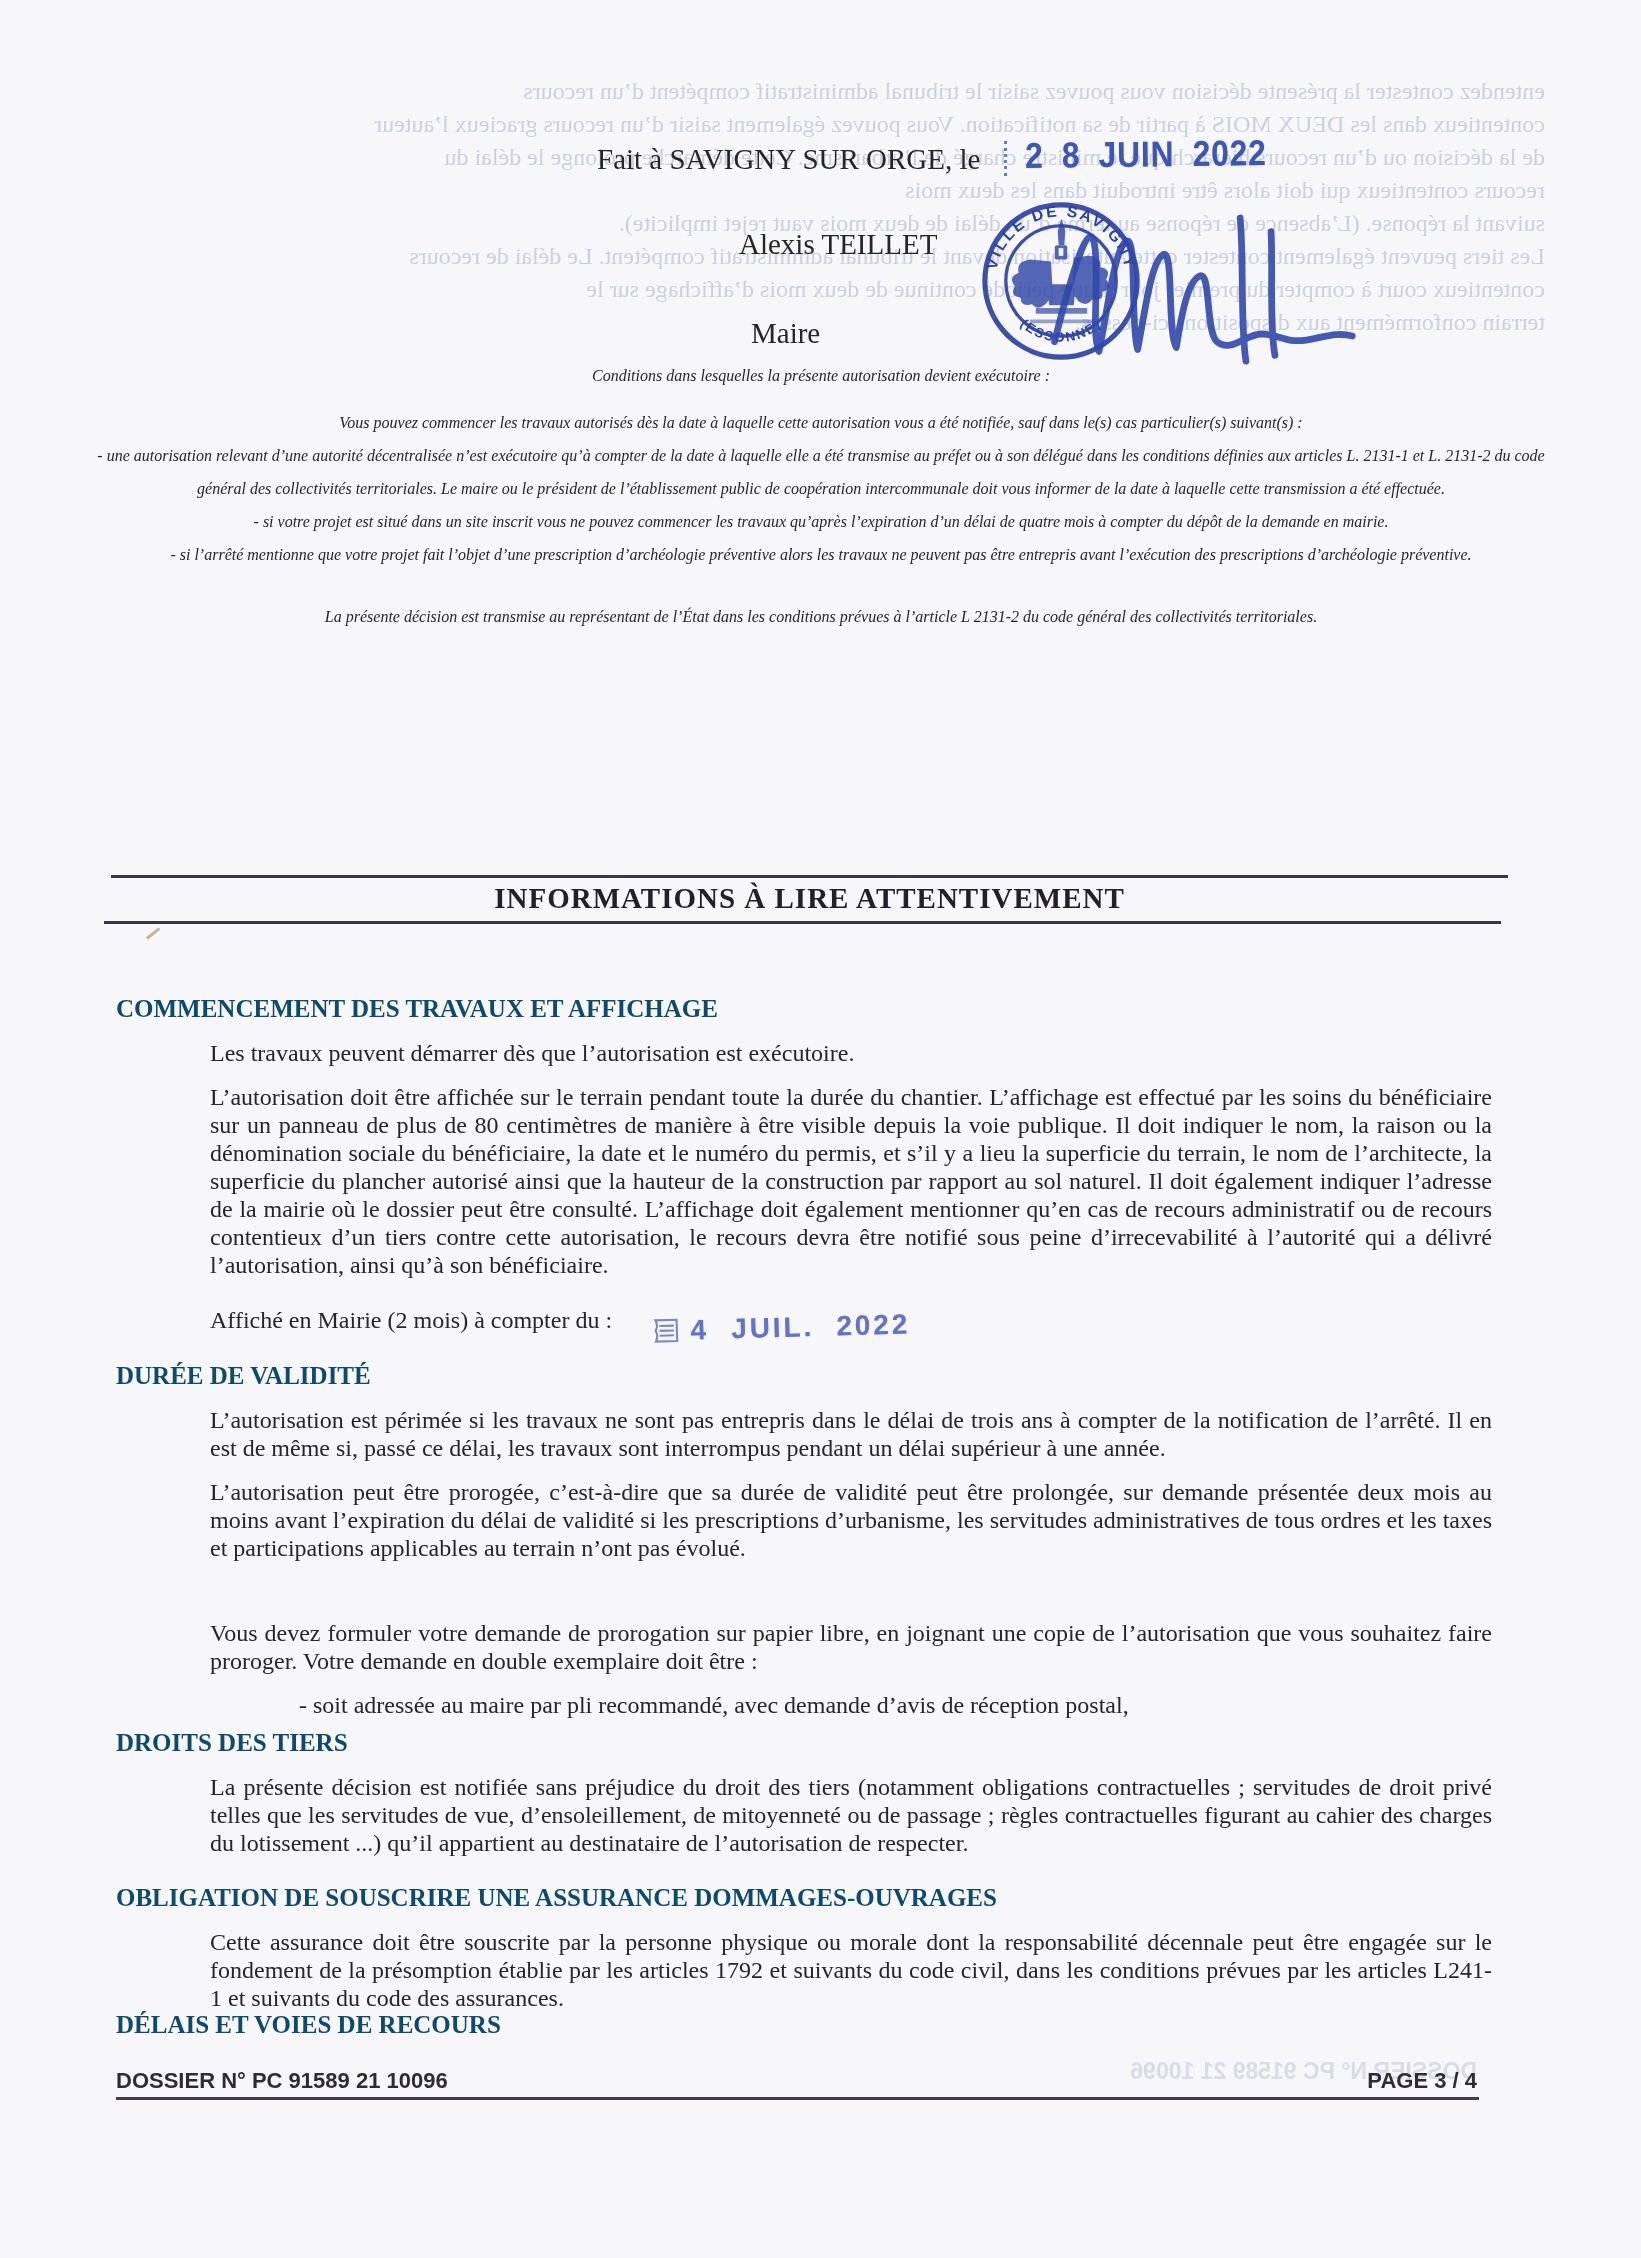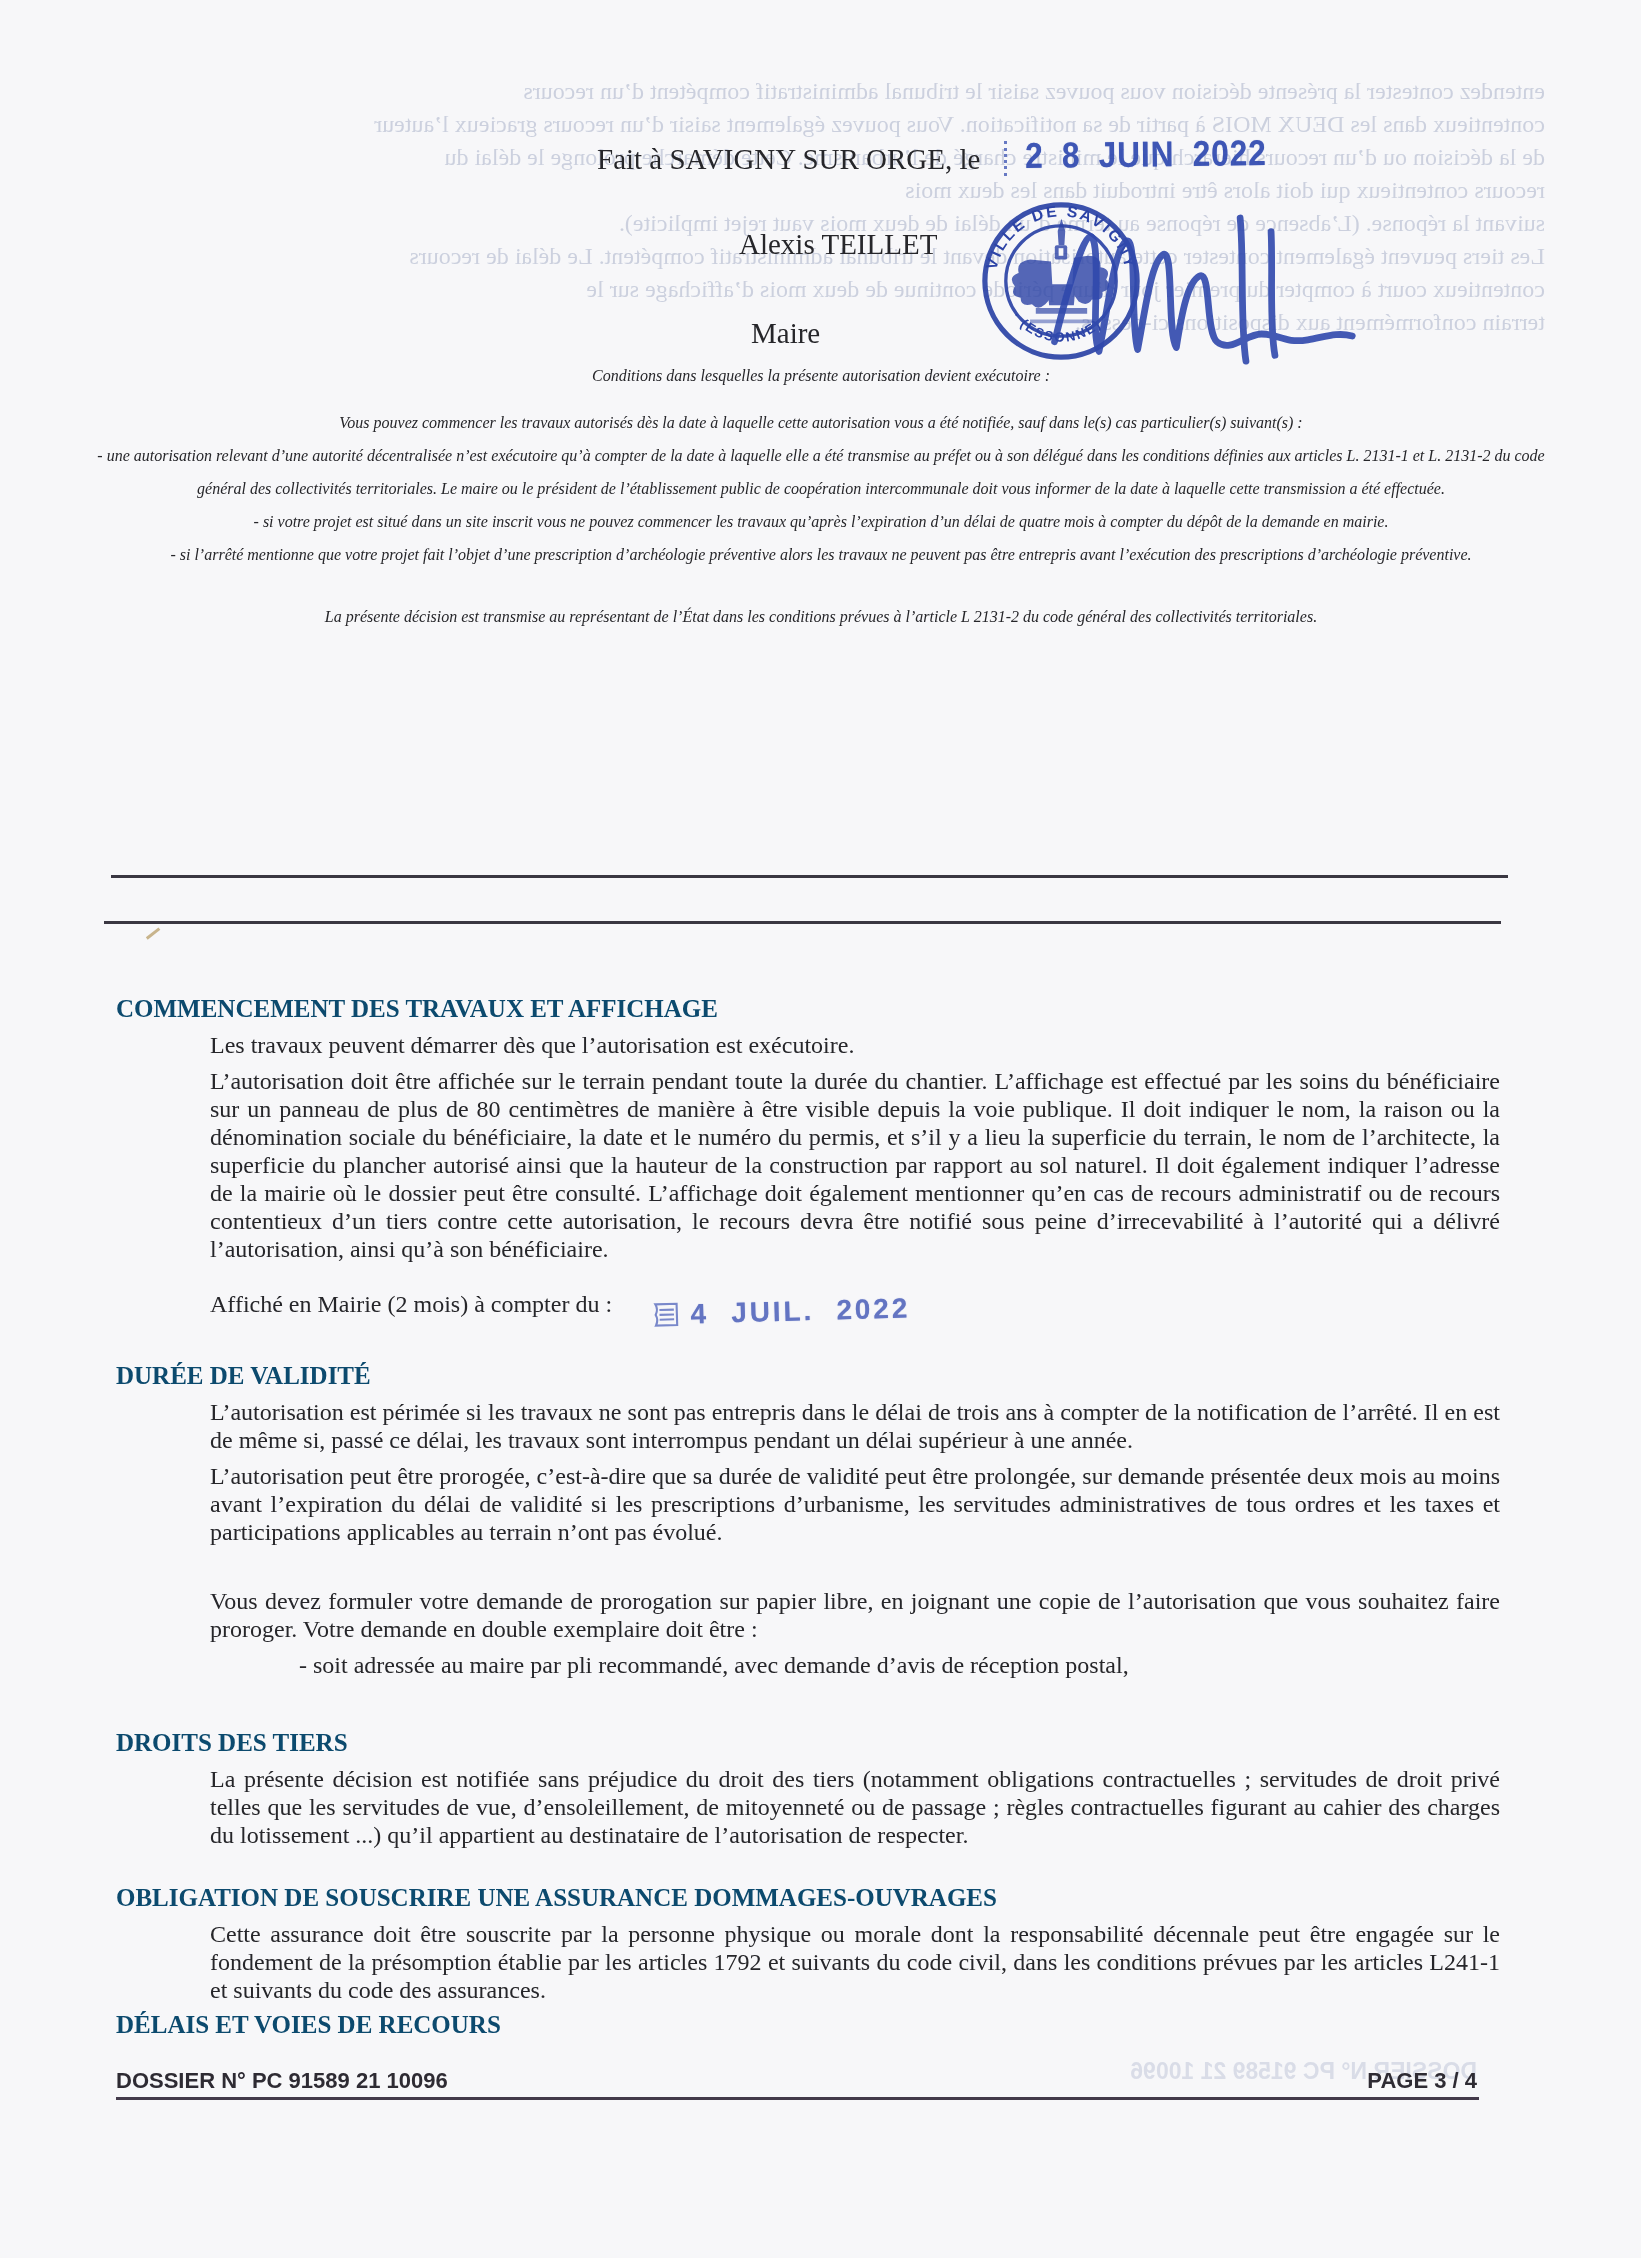--- a/index.html
+++ b/index.html
@@ -44,21 +44,21 @@
   .cond-title { margin-bottom:13.5px !important; }
   .cond-transmission { margin-top:29px !important; }
 
   
   .rule { height:2.9px; background:#3a3742; }
   .banner-title { font-size:29px; font-weight:bold; letter-spacing:1px; color:#23202a; }
 
   
   .section { width:1392px; }
   .sec-title { font-size:25px; font-weight:bold; color:#0c4a6e; line-height:29px; margin:0 0 6.8px 0; }
-  .body-text { font-size:24px; line-height:28px; margin:8px; }
+  .body-text { font-size:24px; line-height:28px; margin:16px; }
   .indent { margin-left:94px; }
   .indent2 { margin-left:183px; }
   .gap { height:25px; }
 
   
   .aff-row { margin-top:24px; font-size:24px; }
   .aff-stamp {
     display:inline-block; margin-left:33px;
     transform:rotate(-1.6deg) translateY(12.6px); transform-origin:left top;
     font-family:"Liberation Sans", sans-serif; font-weight:bold;
@@ -134,20 +134,21 @@
   <div class="abs conditions center" style="left:75px; top:359px; width:1492px;">
     <p class="cond-title">Conditions dans lesquelles la présente autorisation devient exécutoire :</p>
     <p>Vous pouvez commencer les travaux autorisés dès la date à laquelle cette autorisation vous a été notifiée, sauf dans le(s) cas particulier(s) suivant(s) :</p>
     <p>- une autorisation relevant d’une autorité décentralisée n’est exécutoire qu’à compter de la date à laquelle elle a été transmise au préfet ou à son délégué dans les conditions définies aux articles L. 2131-1 et L. 2131-2 du code général des collectivités territoriales. Le maire ou le président de l’établissement public de coopération intercommunale doit vous informer de la date à laquelle cette transmission a été effectuée.</p>
     <p>- si votre projet est situé dans un site inscrit vous ne pouvez commencer les travaux qu’après l’expiration d’un délai de quatre mois à compter du dépôt de la demande en mairie.</p>
     <p>- si l’arrêté mentionne que votre projet fait l’objet d’une prescription d’archéologie préventive alors les travaux ne peuvent pas être entrepris avant l’exécution des prescriptions d’archéologie préventive.</p>
     <p class="cond-transmission">La présente décision est transmise au représentant de l’État dans les conditions prévues à l’article L 2131-2 du code général des collectivités territoriales.</p>
   </div>
 
   <div class="abs rule" style="left:111px; top:875px; width:1397px;"></div>
+  <div class="abs banner-title center" style="left:111px; top:882px; width:1397px;">INFORMATIONS À LIRE ATTENTIVEMENT</div>
   <div class="abs rule" style="left:104px; top:921px; width:1397px;"></div>
   <div class="abs pen-mark" style="left:145px; top:932px;"></div>
 
   <div class="abs section" style="left:116px; top:994px;">
     <h3 class="sec-title">COMMENCEMENT DES TRAVAUX ET AFFICHAGE</h3>
     <p class="body-text indent">Les travaux peuvent démarrer dès que l’autorisation est exécutoire.</p>
     <p class="body-text indent just">L’autorisation doit être affichée sur le terrain pendant toute la durée du chantier. L’affichage est effectué par les soins du bénéficiaire sur un panneau de plus de 80 centimètres de manière à être visible depuis la voie publique. Il doit indiquer le nom, la raison ou la dénomination sociale du bénéficiaire, la date et le numéro du permis, et s’il y a lieu la superficie du terrain, le nom de l’architecte, la superficie du plancher autorisé ainsi que la hauteur de la construction par rapport au sol naturel. Il doit également indiquer l’adresse de la mairie où le dossier peut être consulté. L’affichage doit également mentionner qu’en cas de recours administratif ou de recours contentieux d’un tiers contre cette autorisation, le recours devra être notifié sous peine d’irrecevabilité à l’autorité qui a délivré l’autorisation, ainsi qu’à son bénéficiaire.</p>
     <div class="aff-row indent">
       <span>Affiché en Mairie (2 mois) à compter du :</span>
       <span class="aff-stamp">

